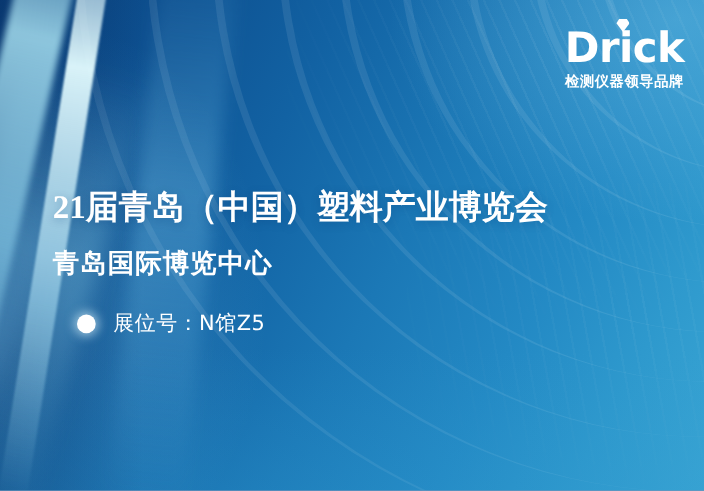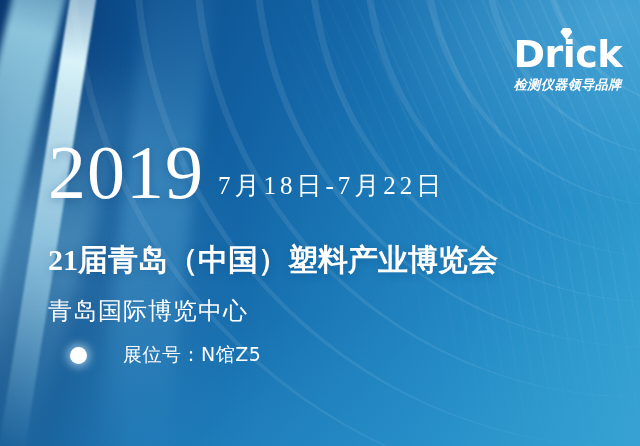--- a/index.html
+++ b/index.html
@@ -89,36 +89,36 @@
     position:absolute;left:0;right:0;bottom:0;height:130px;
     background:linear-gradient(to bottom, rgba(30,130,190,0.0), rgba(45,150,205,0.25));
   }
   .left-dark{
     position:absolute;left:0;top:0;width:130px;height:446px;
     background:linear-gradient(to right, rgba(8,50,105,0.55), rgba(8,50,105,0.0));
   }
 
   
   #logo{
-    position:absolute;right:18px;top:24px;text-align:center;z-index:6;margin-top:11px;
+    position:absolute;right:18px;top:24px;text-align:center;z-index:6;
   }
   .logo-word{
     position:relative;display:inline-block;
     color:#ffffff;font-weight:bold;font-size:38px;line-height:38px;
     letter-spacing:-0.5px;
     font-family:"DejaVu Sans", sans-serif;
   }
   .logo-diamond{
     position:absolute;left:47px;top:-7px;width:12px;height:12px;
     background:#ffffff;
     clip-path:polygon(50% 100%, 0% 34%, 22% 0%, 78% 0%, 100% 34%);
   }
   .logo-sub{
     color:#ffffff;font-size:13px;font-weight:bold;letter-spacing:0.5px;
-    margin-top:3px;font-family:"DejaVu Sans", sans-serif;font-style:italic;
+    margin-top:3px;font-family:"DejaVu Sans", sans-serif;
   }
 
   
   #copy{position:absolute;left:48px;top:136px;z-index:6;}
 
   .line-year{display:flex;align-items:baseline;}
   .year{
     color:#ffffff;font-family:"Liberation Serif", serif;
     font-size:76px;line-height:72px;font-weight:normal;
     letter-spacing:1px;
@@ -133,28 +133,28 @@
   .title{
     color:#ffffff;font-family:"Liberation Serif", serif;
     font-weight:bold;font-size:30px;letter-spacing:0px;
     margin-top:32px;white-space:nowrap;
     text-shadow:0 2px 8px rgba(10,60,120,0.30);
   }
 
   .venue-line{margin-top:14px;display:flex;align-items:baseline;white-space:nowrap;}
   .venue{
     color:#ffffff;font-family:"DejaVu Sans", sans-serif;
-    font-weight:normal;font-size:24px;letter-spacing:1px;
+    font-weight:bold;font-size:24px;letter-spacing:1px;
   }
   .address{
     color:#ffffff;font-family:"DejaVu Sans", sans-serif;
     font-size:13px;margin-left:5px;letter-spacing:0px;
   }
 
-  .booth-line{margin-top:15px;display:flex;align-items:center;gap:20px;}
+  .booth-line{margin-top:26px;display:flex;align-items:center;}
   .bullet{
     width:17px;height:17px;border-radius:50%;
     background:#ffffff;margin-left:22px;margin-right:16px;
     box-shadow:0 0 9px 3px rgba(220,245,255,0.55);
   }
   .booth{
     color:#ffffff;font-family:"DejaVu Sans", sans-serif;
     font-size:19px;letter-spacing:0.5px;
   }
 </style>
@@ -189,24 +189,20 @@
   <div id="logo">
     <div class="logo-word">
       <span>Drick</span>
       <span class="logo-diamond"></span>
     </div>
     <div class="logo-sub">检测仪器领导品牌</div>
   </div>
 
   <div id="copy">
 
-    <div class="line-year">
-      <span class="year">2019</span>
-      <span class="dates">7月18日-7月22日</span>
-    </div>
 
     <div class="title">21届青岛（中国）塑料产业博览会</div>
 
     <div class="venue-line">
       <span class="venue">青岛国际博览中心</span>
     </div>
 
     <div class="booth-line">
       <span class="bullet"></span>
       <span class="booth">展位号：N馆Z5</span>

